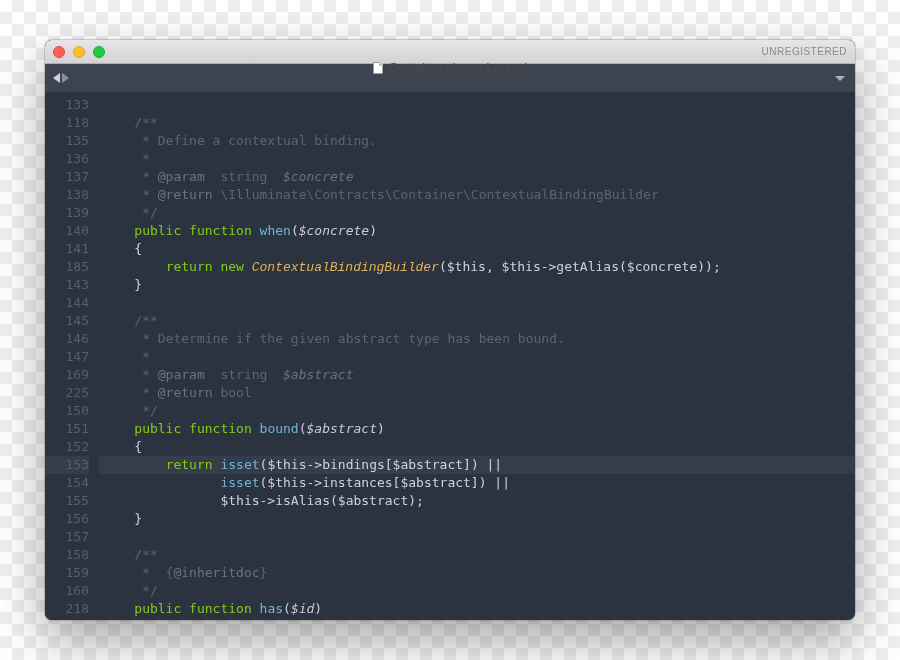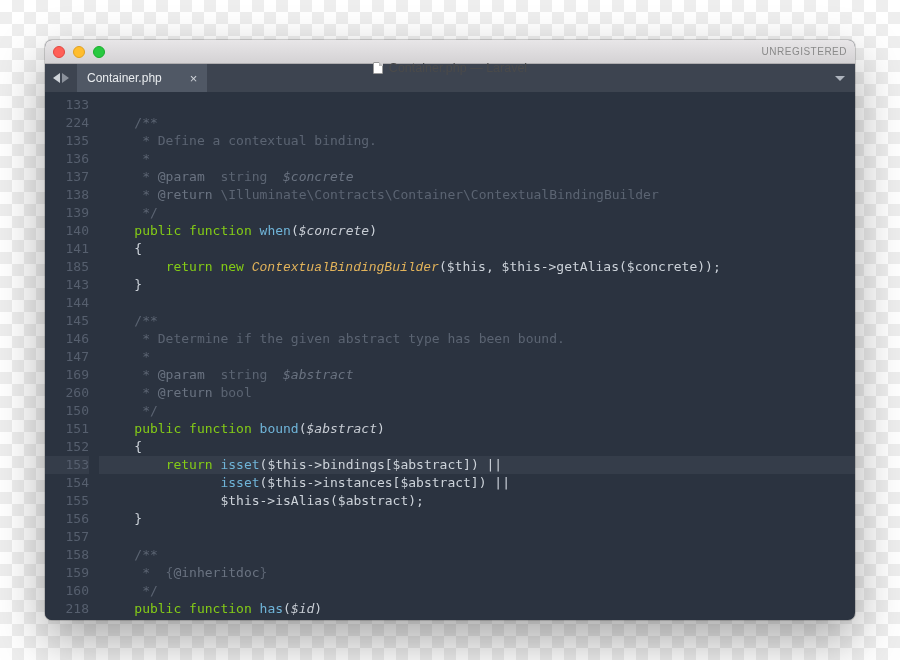--- a/index.html
+++ b/index.html
@@ -141,48 +141,44 @@
       <span>Container.php — Laravel</span>
     </div>
     <div class="unreg">UNREGISTERED</div>
   </div>
 
   <div class="tabbar">
     <div class="navbtns">
       <div class="nav-tri nav-back"></div>
       <div class="nav-tri nav-fwd"></div>
     </div>
-    <div class="tab">
-      <span>Container.php</span>
-      <span class="tab-close">×</span>
-    </div>
     <div class="tab-drop">
       <div class="chev-down"></div>
     </div>
   </div>
 
   <div class="editor">
     <div class="gutter" id="gutter">
         <div class="ln">133</div>
-        <div class="ln">224</div>
+        <div class="ln">118</div>
         <div class="ln">135</div>
         <div class="ln">136</div>
         <div class="ln">137</div>
         <div class="ln">138</div>
         <div class="ln">139</div>
         <div class="ln">140</div>
         <div class="ln">141</div>
         <div class="ln">185</div>
         <div class="ln">143</div>
         <div class="ln">144</div>
         <div class="ln">145</div>
         <div class="ln">146</div>
         <div class="ln">147</div>
         <div class="ln">169</div>
-        <div class="ln">260</div>
+        <div class="ln">225</div>
         <div class="ln">150</div>
         <div class="ln">151</div>
         <div class="ln">152</div>
         <div class="ln hl">153</div>
         <div class="ln">154</div>
         <div class="ln">155</div>
         <div class="ln">156</div>
         <div class="ln">157</div>
         <div class="ln">158</div>
         <div class="ln">159</div>

